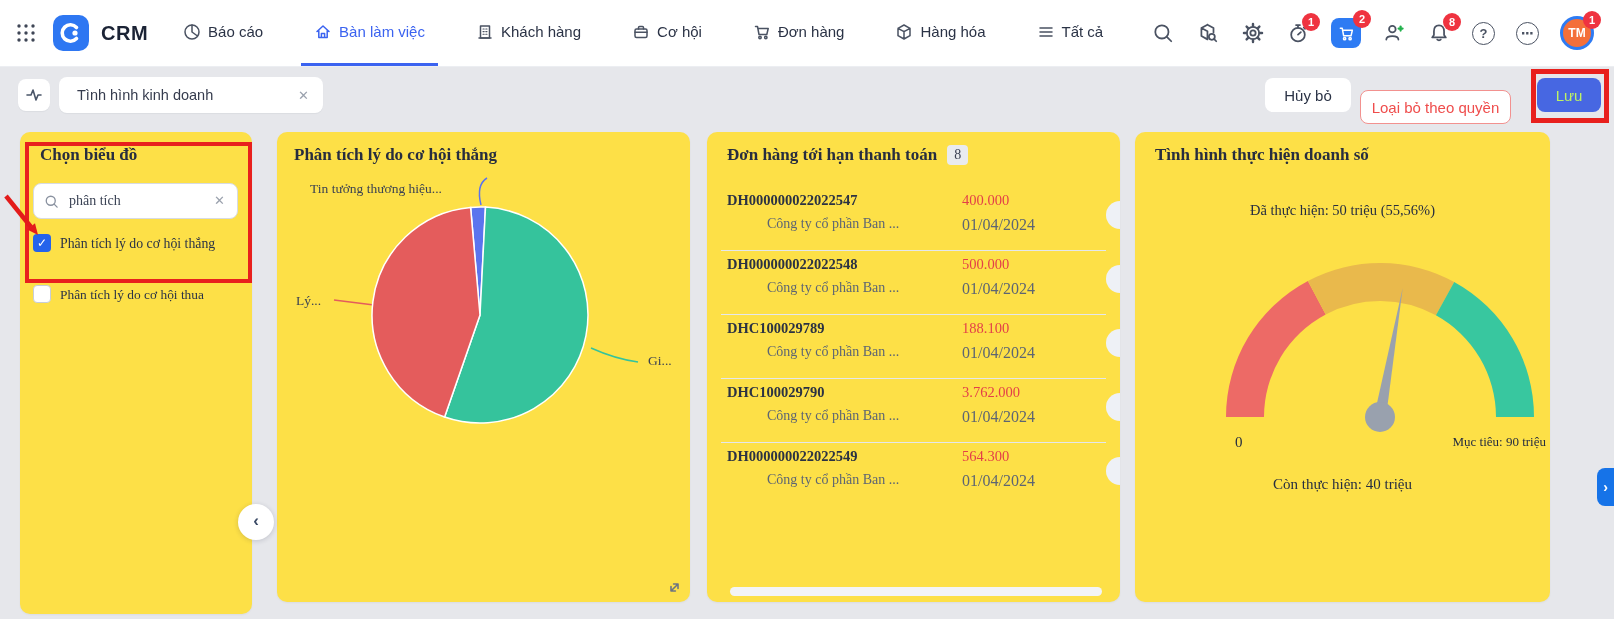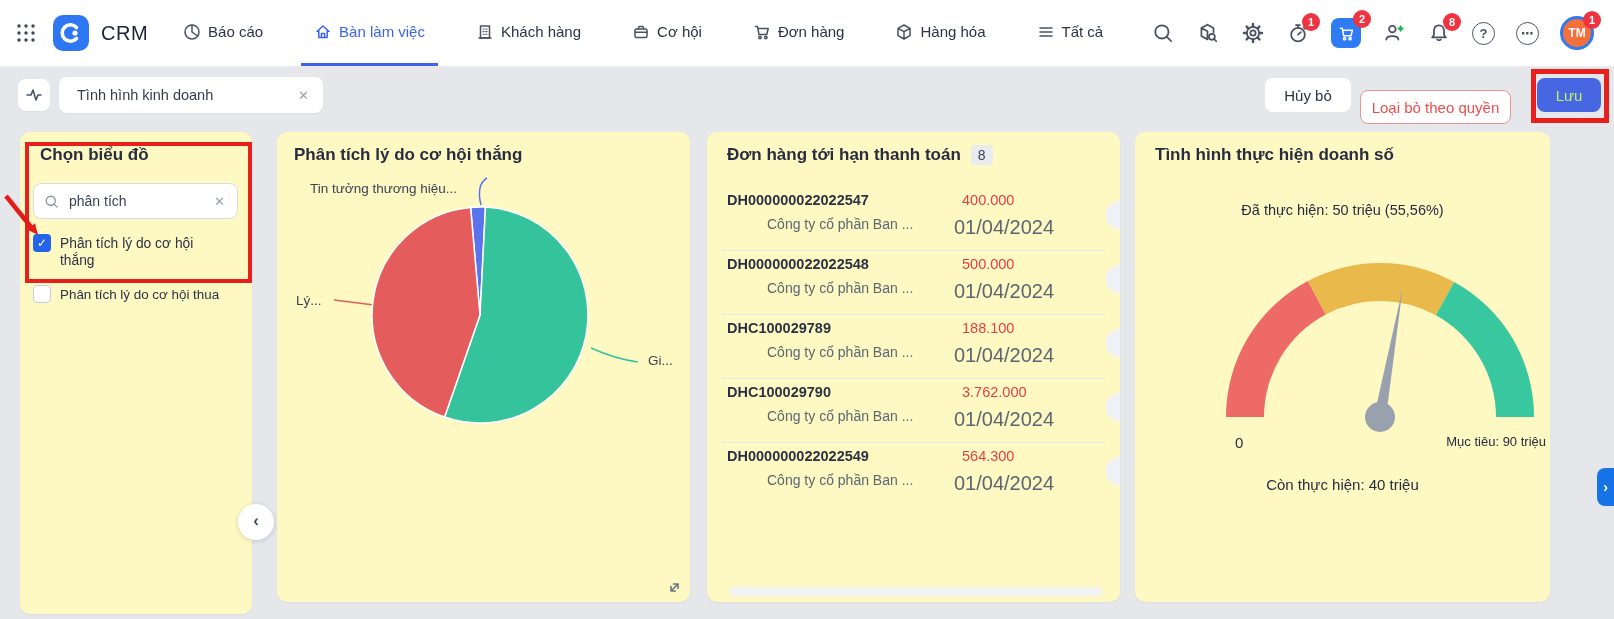--- a/index.html
+++ b/index.html
@@ -7,21 +7,21 @@
     width:1614px;height:619px;position:relative;overflow:hidden;
     background:#e6e7eb;color:#2b3346;
     font-family:"Liberation Sans","DejaVu Sans",sans-serif;
   }
   svg{display:block;}
   
   .topbar{position:absolute;top:0;left:0;right:0;height:66px;background:#fff;
     border-bottom:1px solid #eceef2;display:flex;align-items:center;z-index:5;}
   .apps-grid{margin-left:14px;width:24px;height:24px;display:flex;align-items:center;justify-content:center;cursor:pointer;}
   .logo{margin-left:15px;width:36px;height:36px;flex:0 0 auto;}
-  .brand{margin-left:12px;font-size:20px;font-weight:400;color:#1b2335;letter-spacing:.5px;}
+  .brand{margin-left:12px;font-size:20px;font-weight:700;color:#1b2335;letter-spacing:.5px;}
   .nav{display:flex;height:100%;margin-left:22px;gap:25px;}
   .nav-item{display:flex;align-items:center;gap:7px;padding:0 13px;font-size:15px;color:#2b3346;
     height:100%;box-sizing:border-box;border-bottom:3px solid transparent;cursor:pointer;white-space:nowrap;}
   .nav-item svg{stroke:#4a5262;fill:none;stroke-width:1.5;stroke-linecap:round;stroke-linejoin:round;}
   .nav-item.active{color:#3b63f0;border-bottom-color:#3b63f0;}
   .nav-item.active svg{stroke:#3b63f0;}
   .top-icons{margin-left:auto;display:flex;align-items:center;gap:21px;padding-right:20px;}
   .icon-btn{position:relative;width:24px;height:24px;display:flex;align-items:center;justify-content:center;cursor:pointer;}
   .icon-btn svg{stroke:#4a5262;fill:none;stroke-width:1.6;stroke-linecap:round;stroke-linejoin:round;}
   .badge{position:absolute;top:-8px;right:-10px;min-width:18px;height:18px;border-radius:9px;background:#ef3340;
@@ -39,21 +39,21 @@
     display:flex;align-items:center;box-sizing:border-box;padding:0 12px 0 18px;font-size:14.5px;color:#363c4e;cursor:pointer;
     box-shadow:0 1px 1px rgba(25,35,60,.05);}
   .dash-tab .grow{flex:1;}
   .x-glyph{color:#9aa1ad;font-size:13px;cursor:pointer;padding:2px;}
   .btn{position:absolute;top:78px;height:34px;border-radius:8px;font-size:15px;display:flex;align-items:center;justify-content:center;
     box-sizing:border-box;cursor:pointer;font-family:inherit;}
   .btn-cancel{left:1265px;width:86px;background:#fff;color:#2b3346;}
   .btn-remove{left:1360px;width:151px;background:#fff;color:#ef4d4c;border:1px solid #f2918f;margin-top:12px;}
   .btn-save{left:1537px;width:64px;background:#4767e2;color:#bef264;}
   
-  .panel{position:absolute;background:#fef9c3;border-radius:10px;box-shadow:0 1px 2px rgba(20,30,60,.05);overflow:hidden;}
+  .panel{position:absolute;background:#fde047;border-radius:10px;box-shadow:0 1px 2px rgba(20,30,60,.05);overflow:hidden;font-family:Liberation Serif, serif;}
   #panel-picker{left:20px;top:132px;width:232px;height:482px;}
   #panel-pie{left:277px;top:132px;width:413px;height:470px;}
   #panel-orders{left:707px;top:132px;width:413px;height:470px;}
   #panel-gauge{left:1135px;top:132px;width:415px;height:470px;}
   .panel-title{position:absolute;left:20px;top:13px;font-size:17px;font-weight:700;color:#272d3f;}
   
   .picker-search{position:absolute;left:13px;top:51px;width:205px;height:36px;border:1px solid #d7dbe2;border-radius:8px;
     box-sizing:border-box;display:flex;align-items:center;padding:0 10px;gap:8px;background:#fff;}
   .picker-search input{border:none;outline:none;flex:1;min-width:0;font-size:14px;color:#3a4254;font-family:inherit;background:transparent;}
   .opt-row{position:absolute;left:13px;display:flex;gap:9px;cursor:pointer;}
@@ -70,21 +70,21 @@
   
   .pie-label{position:absolute;font-size:13.5px;color:#3b4252;white-space:nowrap;}
   .resize-handle{position:absolute;right:8px;bottom:7px;cursor:nwse-resize;}
   
   .orders-head{position:absolute;left:20px;top:13px;display:flex;align-items:center;gap:10px;}
   .count-badge{background:#e9ebef;color:#3c4254;font-size:14px;border-radius:4px;padding:2px 7px;}
   .order-row{position:absolute;left:20px;right:0;height:58px;cursor:pointer;}
   .o-code{position:absolute;left:0;top:0;font-size:14.5px;font-weight:700;color:#2b3243;}
   .o-company{position:absolute;left:0;top:24px;font-size:14px;color:#5d6573;margin-left:40px;}
   .o-amount{position:absolute;left:235px;top:0;font-size:14.5px;color:#e33f48;}
-  .o-date{position:absolute;left:227px;top:24px;font-size:20px;color:#5d6573;}
+  .o-date{position:absolute;left:235px;top:24px;font-size:16px;color:#5d6573;}
   .row-avatar{position:absolute;right:-14px;width:28px;height:28px;border-radius:50%;background:#eef1f6;}
   .sep{position:absolute;left:14px;right:14px;height:1px;background:#e4e7ec;}
   .hscroll{position:absolute;left:23px;bottom:6px;width:372px;height:9px;border-radius:4.5px;background:#f3f4f6;cursor:pointer;}
   
   .g-achieved{position:absolute;left:0;right:0;top:70px;text-align:center;font-size:14.5px;color:#262d40;}
   .g-min{position:absolute;left:100px;top:302px;font-size:15px;color:#262d40;}
   .g-target{position:absolute;right:4px;top:302px;font-size:13px;color:#262d40;}
   .g-remaining{position:absolute;left:0;right:0;top:344px;text-align:center;font-size:15px;color:#262d40;}
   
   .collapse-btn{position:absolute;left:238px;top:504px;width:36px;height:36px;border-radius:50%;background:#fff;z-index:12;

